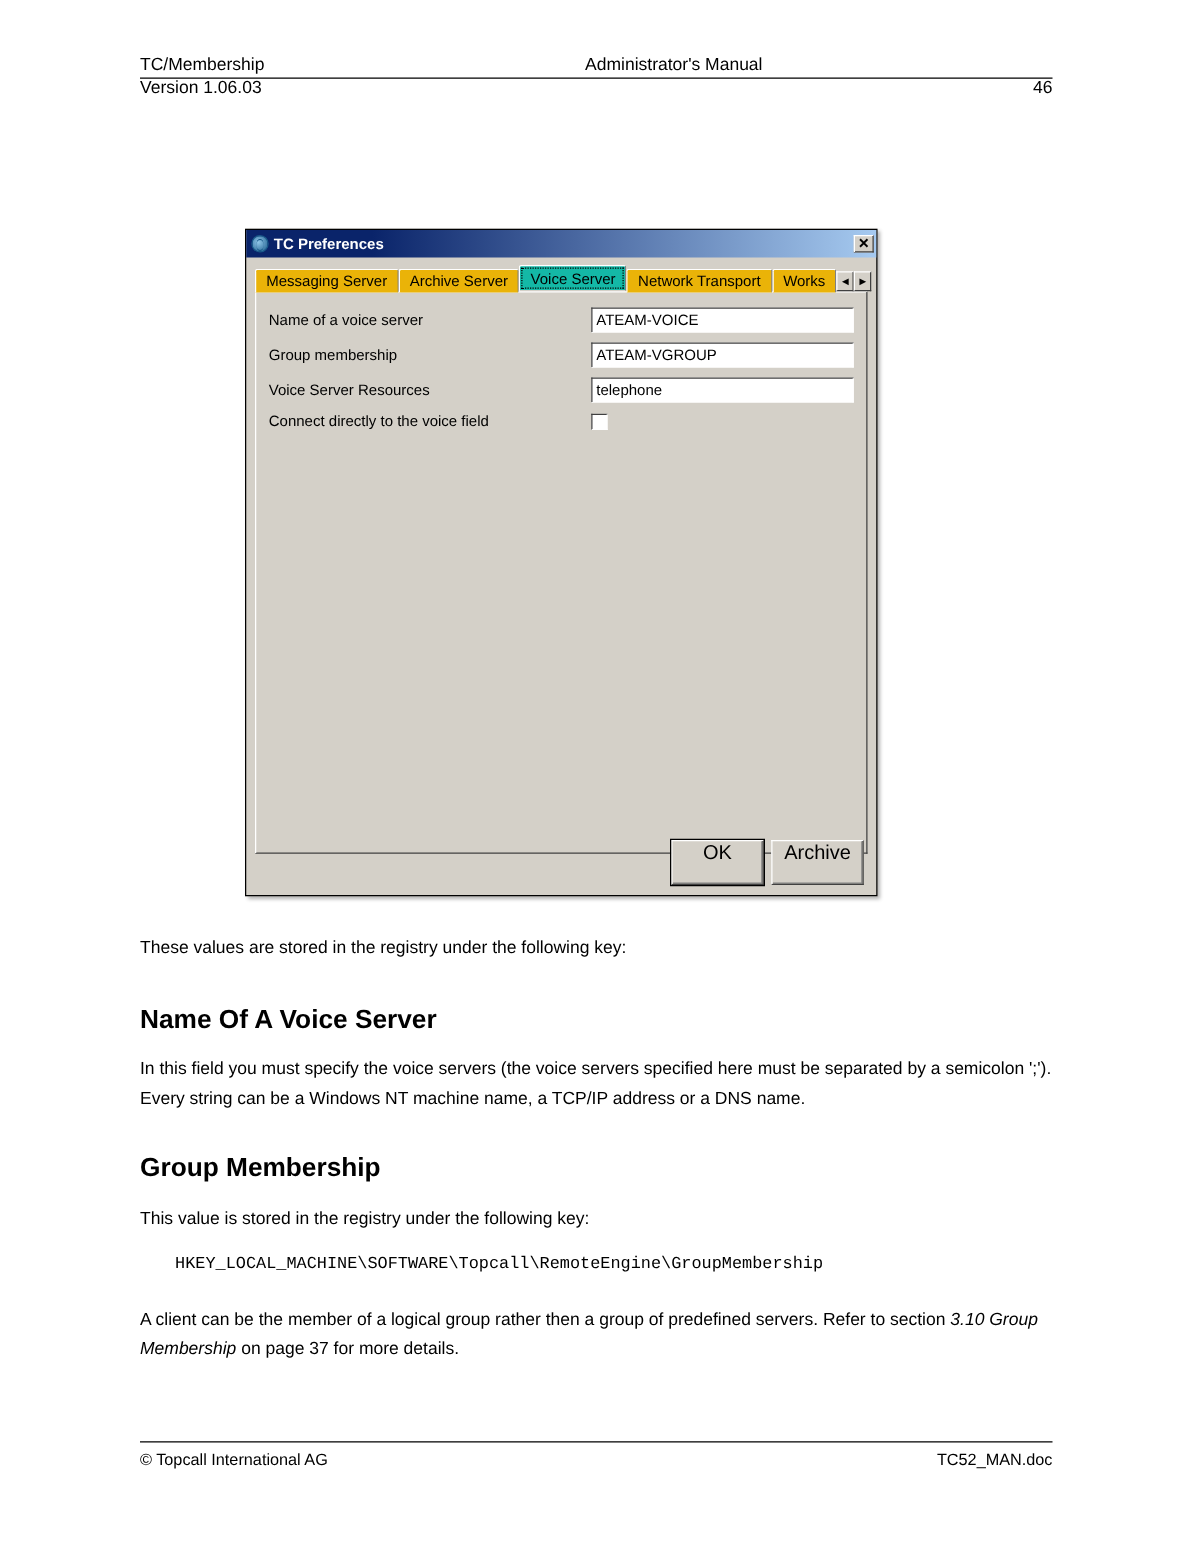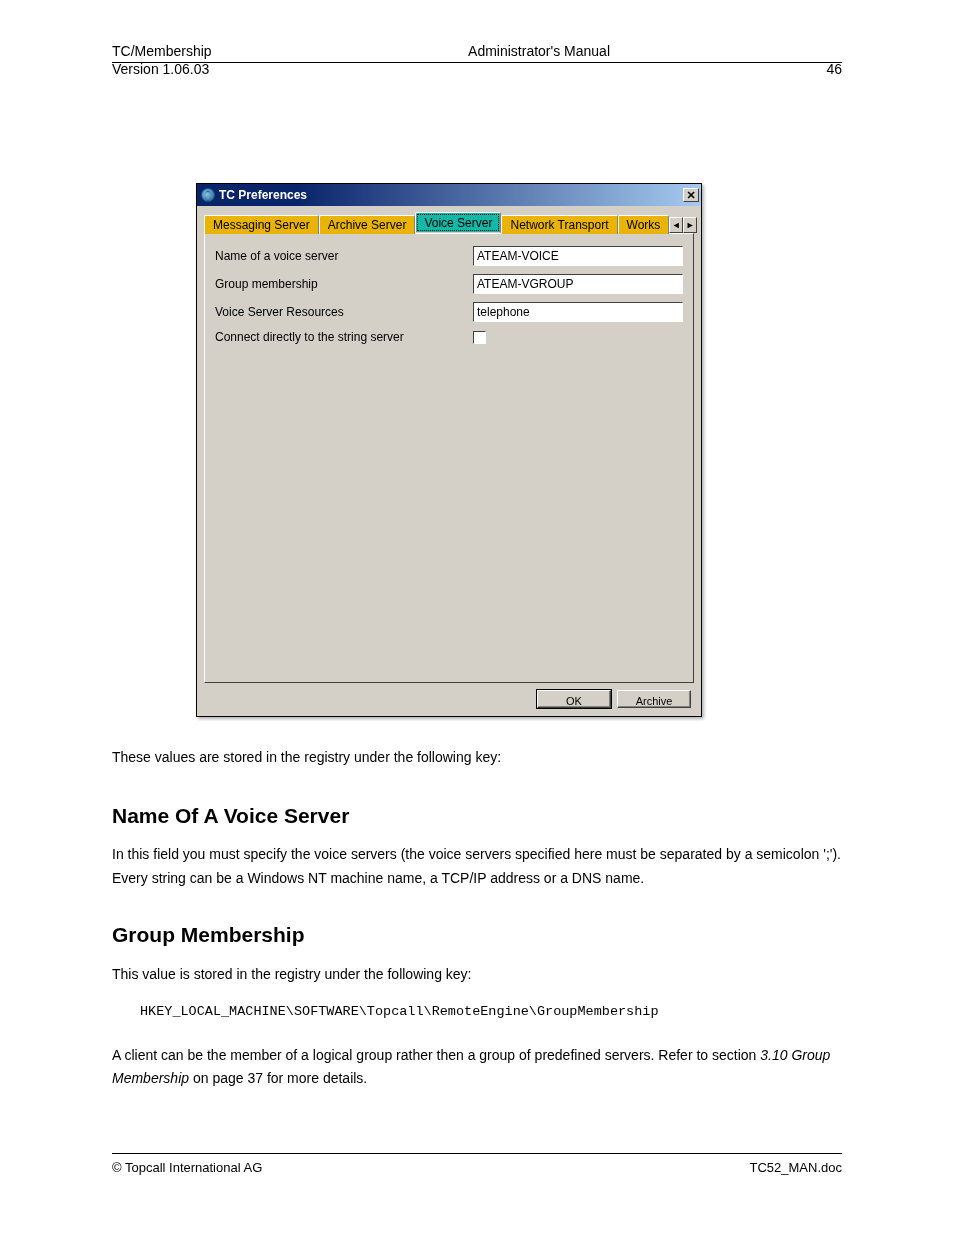--- a/index.html
+++ b/index.html
@@ -168,27 +168,27 @@
       border-bottom-color:#fff;
     }
     .btnrow {
       position: absolute;
       bottom: 8px;
       right: 10px;
       display: flex;
       gap: 6px;
     }
     .btn {
-      width: 74px; height: 18px;
+      width: 74px; height: 36px;
       background: #d4d0c8;
       border: 1px solid #fff;
       border-right-color:#404040;
       border-bottom-color:#404040;
       box-shadow: inset -1px -1px 0 #808080, inset 1px 1px 0 #d4d0c8;
-      font-size: 11px;
+      font-size: 16px;
       font-family: "MS Sans Serif", Tahoma, sans-serif;
       text-align: center;
       line-height: 20px;
       cursor: default;
     }
     .btn.primary {
       outline: 1px solid #000;
     }
     
     .bodytext {
@@ -257,21 +257,21 @@
     </div>
     <div class="formrow">
       <label>Group membership</label>
       <input type="text" value="ATEAM-VGROUP" style="">
     </div>
     <div class="formrow">
       <label>Voice Server Resources</label>
       <input type="text" value="telephone" style="">
     </div>
     <div class="formrow">
-      <label>Connect directly to the string server</label>
+      <label>Connect directly to the voice field</label>
       <span class="chk"></span>
     </div>
   </div>
 
   <div class="btnrow">
     <div class="btn primary">OK</div>
     <div class="btn">Archive</div>
   </div>
 </div>
 

